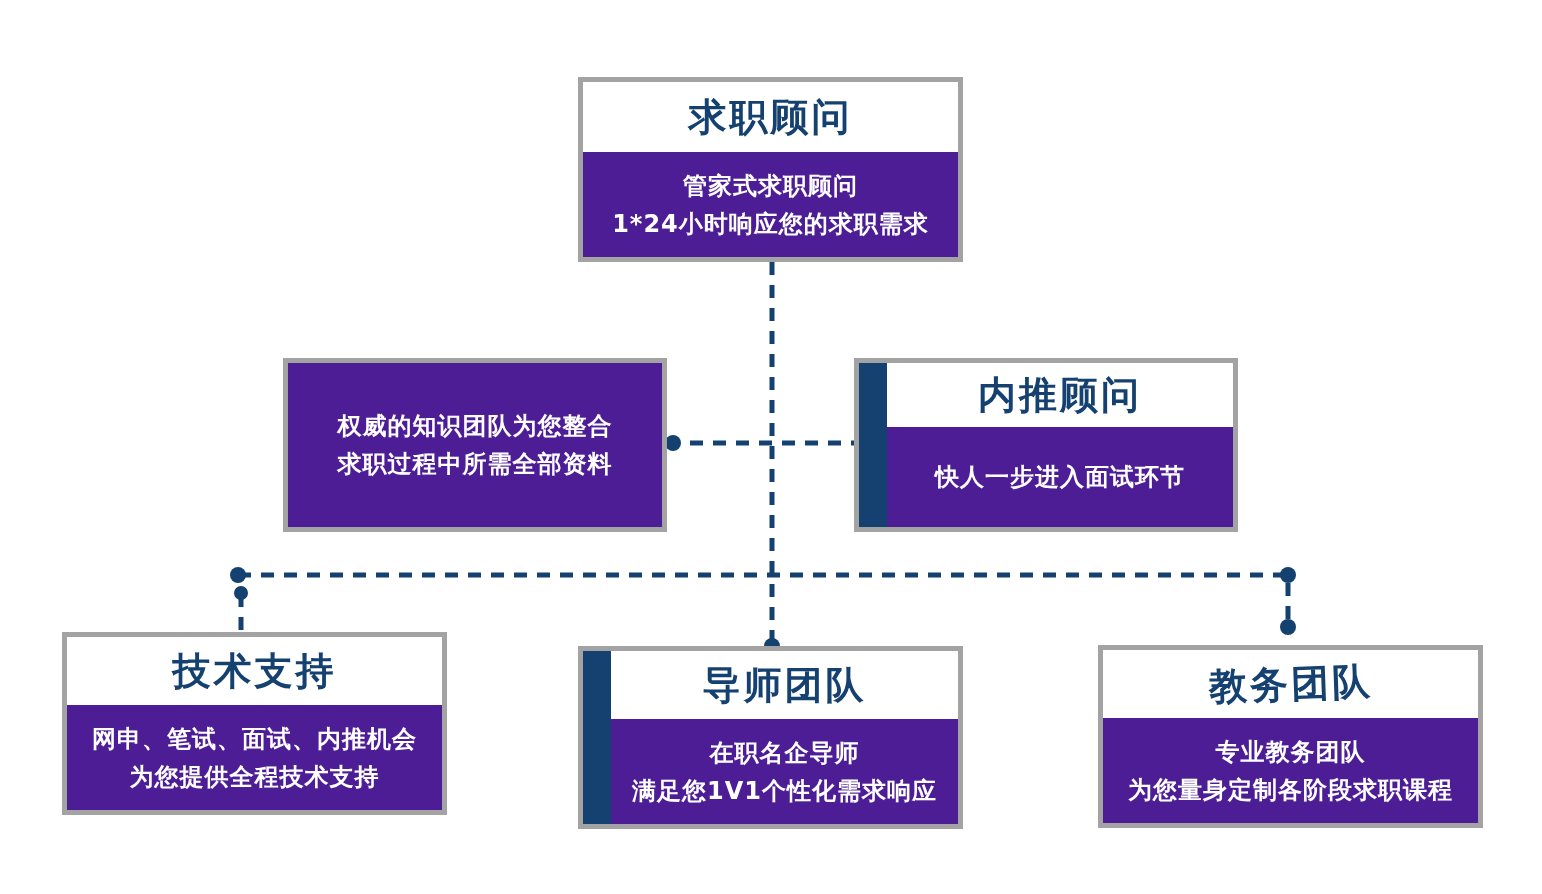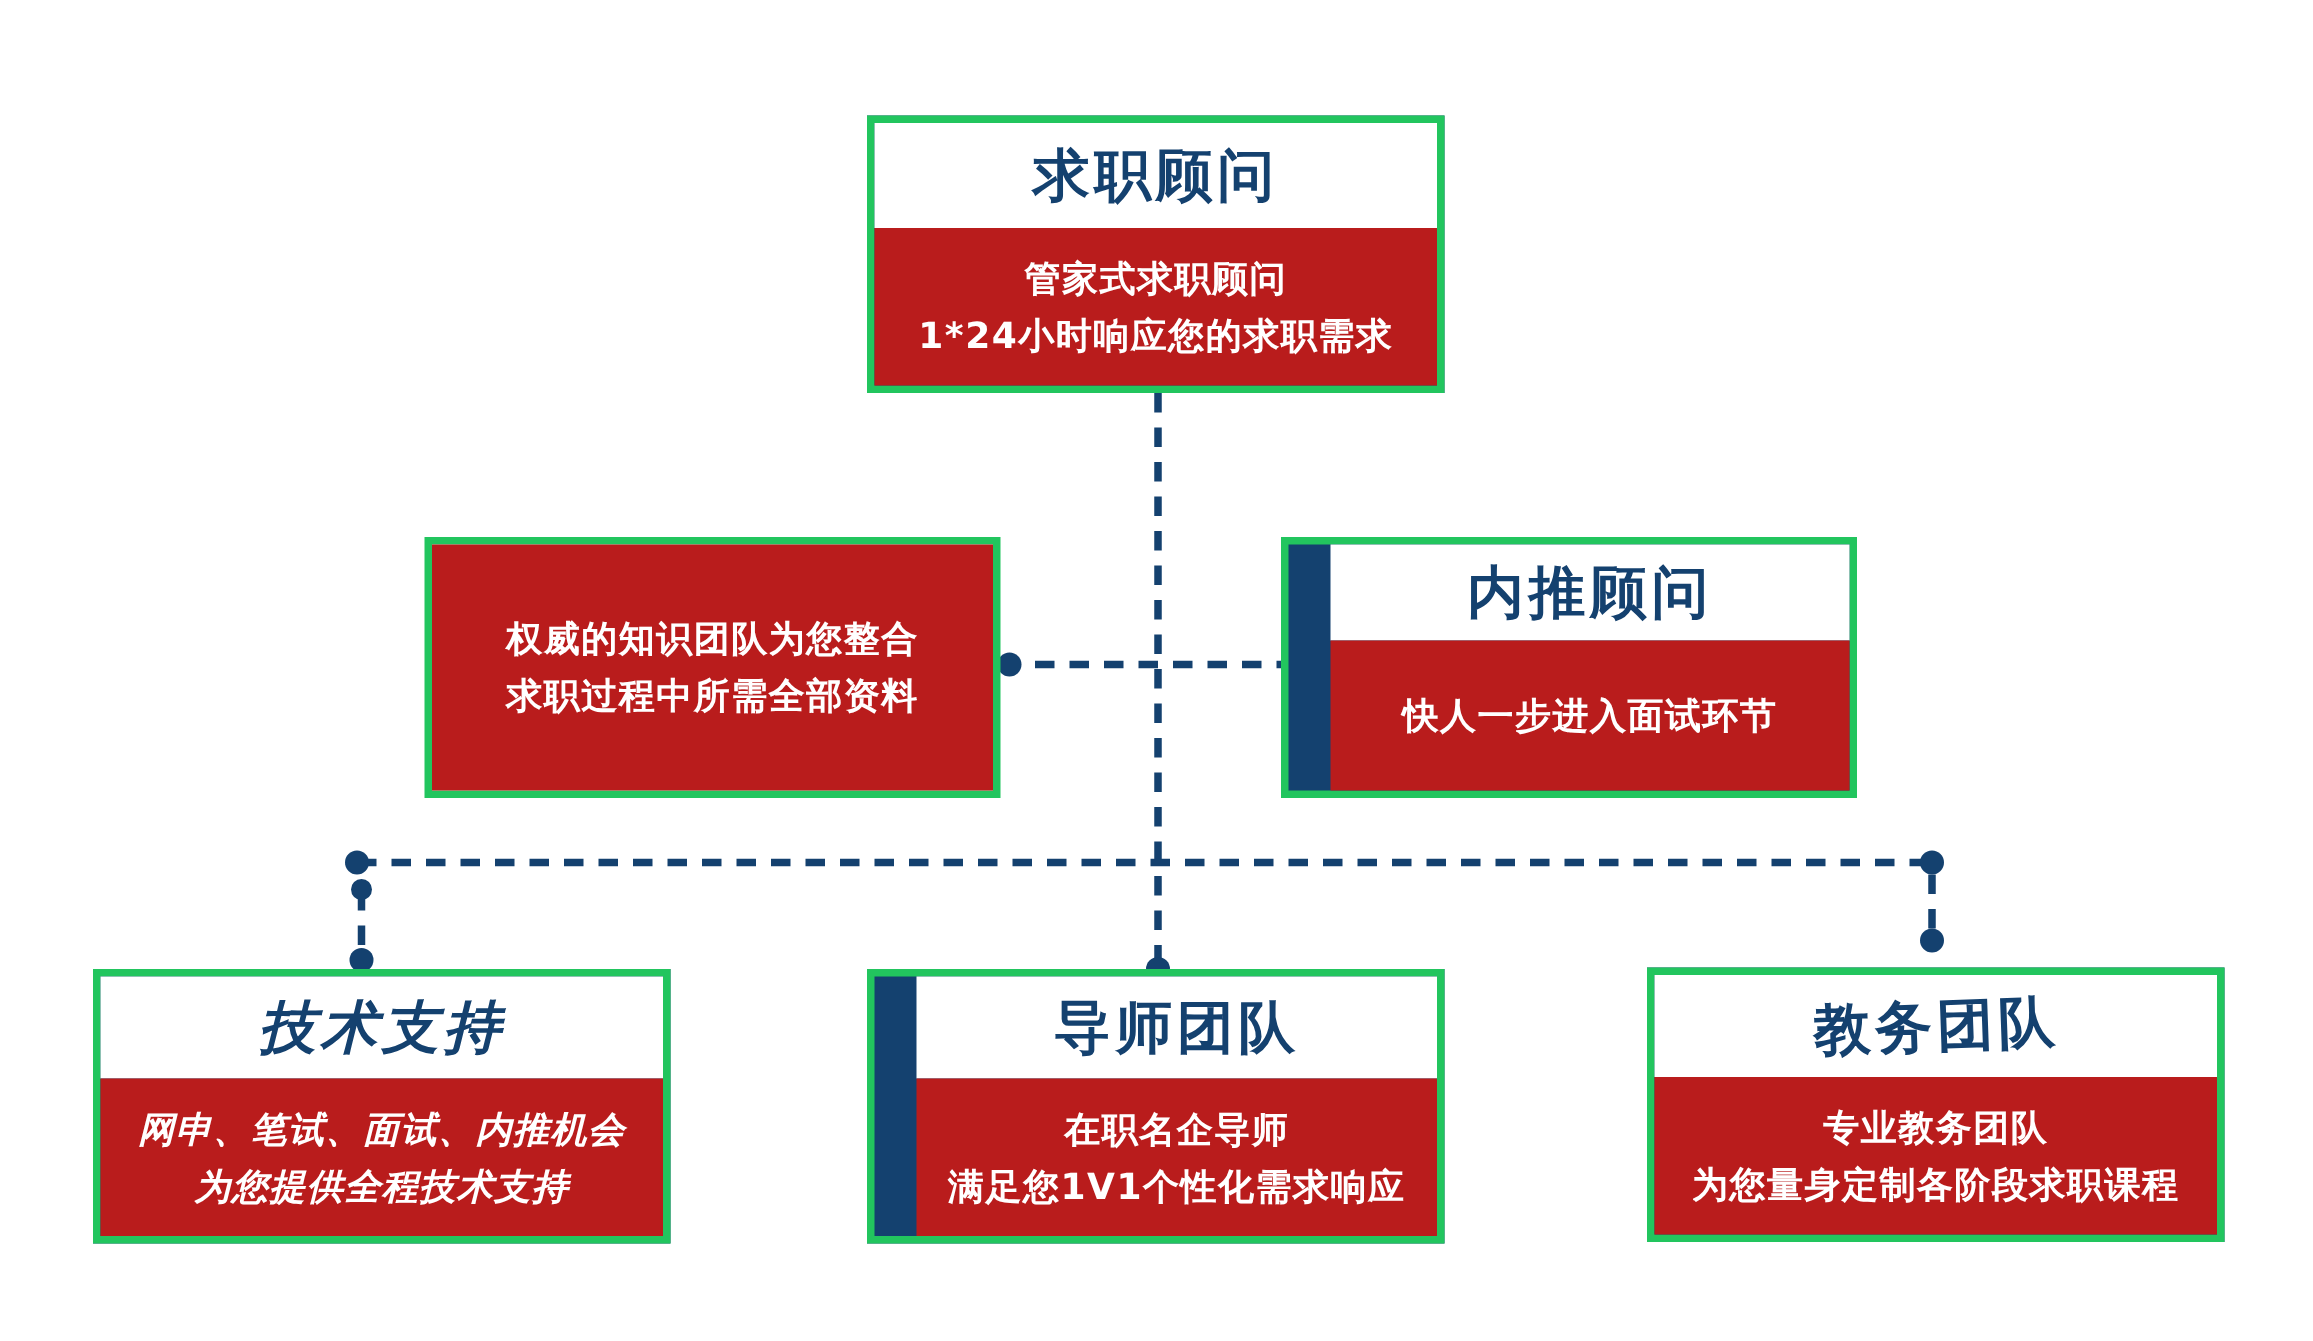--- a/index.html
+++ b/index.html
@@ -18,21 +18,21 @@
   .connectors {
     position: absolute;
     left: 0; top: 0;
     width: 1542px;
     height: 894px;
     pointer-events: none;
   }
   .node {
     position: absolute;
     box-sizing: border-box;
-    border: 5px solid #22c55e;
+    border: 5px solid #a3a3a3;
     background: #14416F;
     display: flex;
     flex-direction: column;
   }
   .node-header {
     background: #ffffff;
     display: flex;
     align-items: center;
     justify-content: center;
     flex: 0 0 auto;
@@ -43,21 +43,21 @@
     font-weight: 800;
     letter-spacing: 3px;
     line-height: 1;
     white-space: nowrap;
   }
   .node-title.tilted {
     transform: rotate(-2deg);
   }
   .node-body {
     flex: 1 1 auto;
-    background: #b91c1c;
+    background: #4c1d95;
     display: flex;
     flex-direction: column;
     align-items: center;
     justify-content: center;
   }
   .node-line {
     color: #ffffff;
     font-size: 24px;
     font-weight: 600;
     line-height: 38px;
@@ -65,21 +65,21 @@
     white-space: nowrap;
     text-align: center;
   }
   
   #node-consultant { left: 578px; top:  77px; width: 385px; height: 185px; }
   #node-consultant .node-header { height: 70px; }
   #node-knowledge  { left: 283px; top: 358px; width: 384px; height: 174px; }
   #node-knowledge  .node-header { height: 64px; }
   #node-referral   { left: 854px; top: 358px; width: 384px; height: 174px; padding-left: 28px; }
   #node-referral   .node-header { height: 64px; }
-  #node-tech       { left:  62px; top: 646px; width: 385px; height: 183px; font-style: italic; }
+  #node-tech       { left:  62px; top: 632px; width: 385px; height: 183px; }
   #node-tech       .node-header { height: 68px; }
   #node-mentor     { left: 578px; top: 646px; width: 385px; height: 183px; padding-left: 28px; }
   #node-mentor     .node-header { height: 68px; }
   #node-academic   { left: 1098px; top: 645px; width: 385px; height: 183px; }
   #node-academic   .node-header { height: 68px; }
 
   .dash-line {
     stroke: #14416F;
     stroke-width: 5;
     stroke-dasharray: 13 10;

